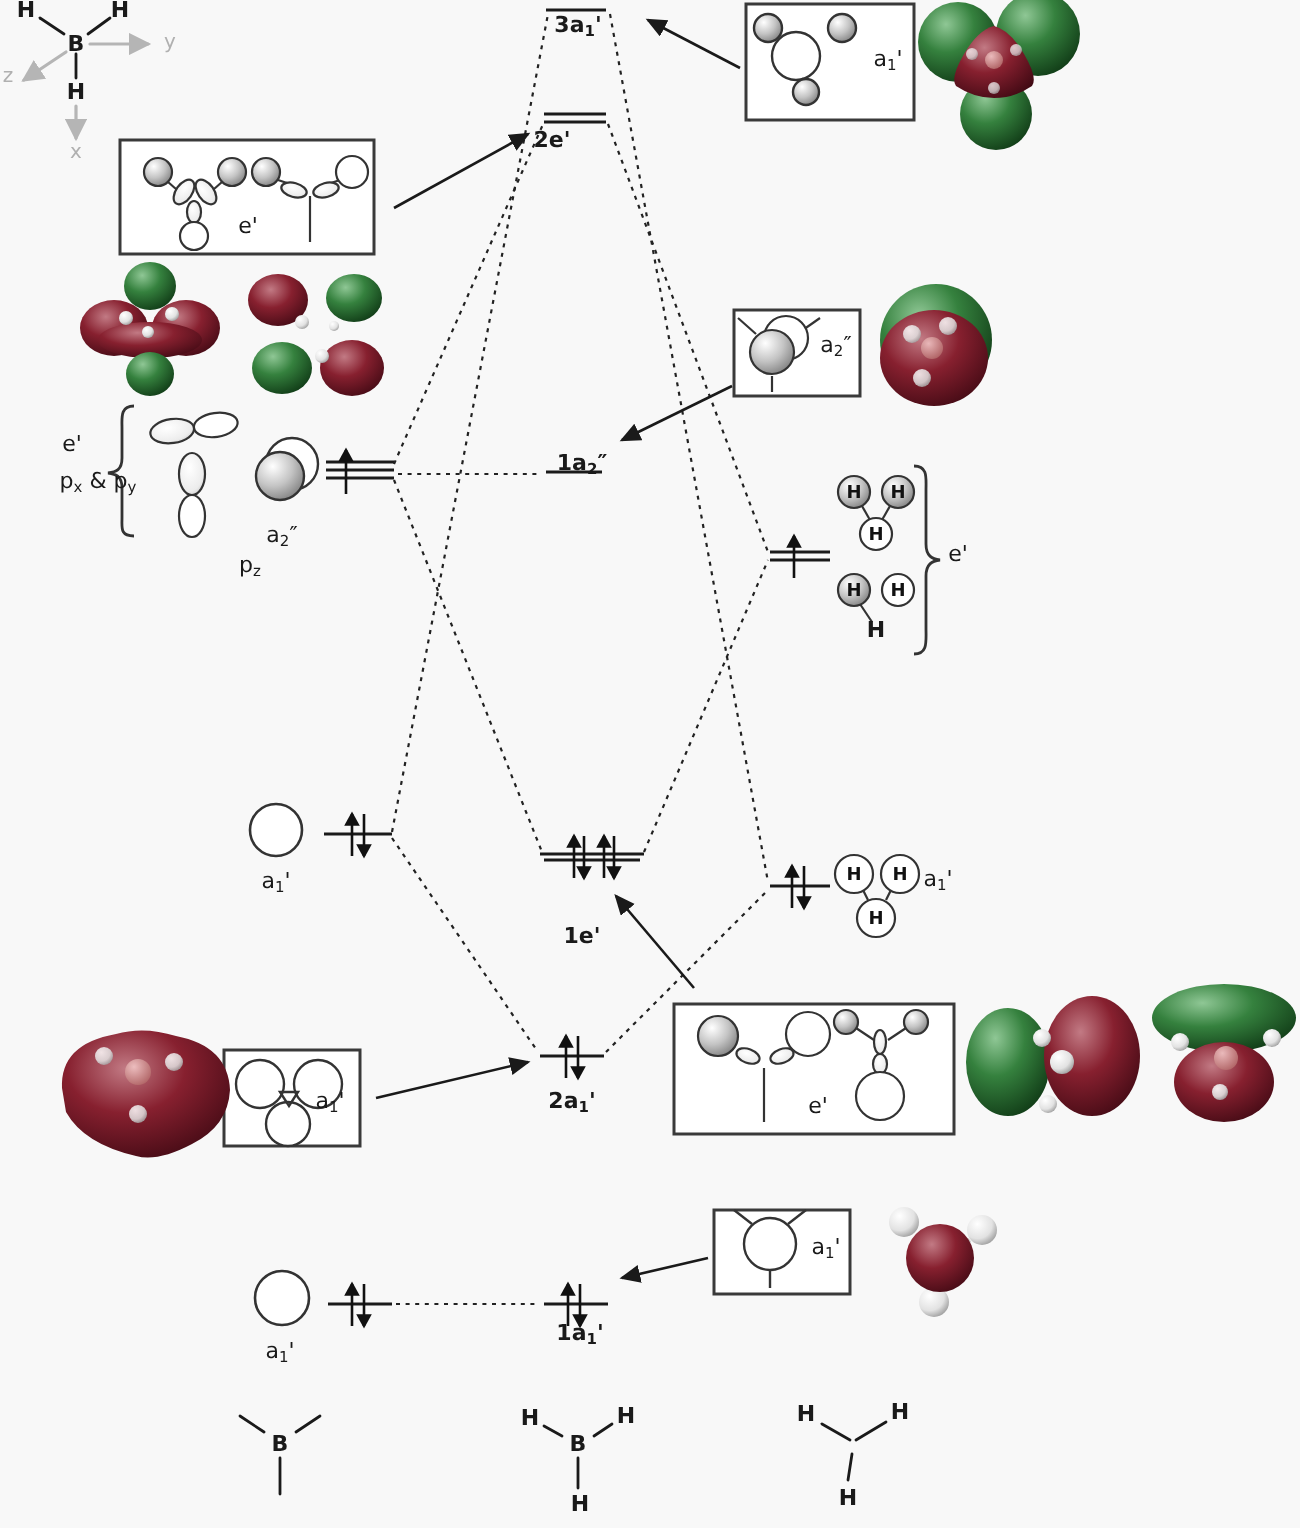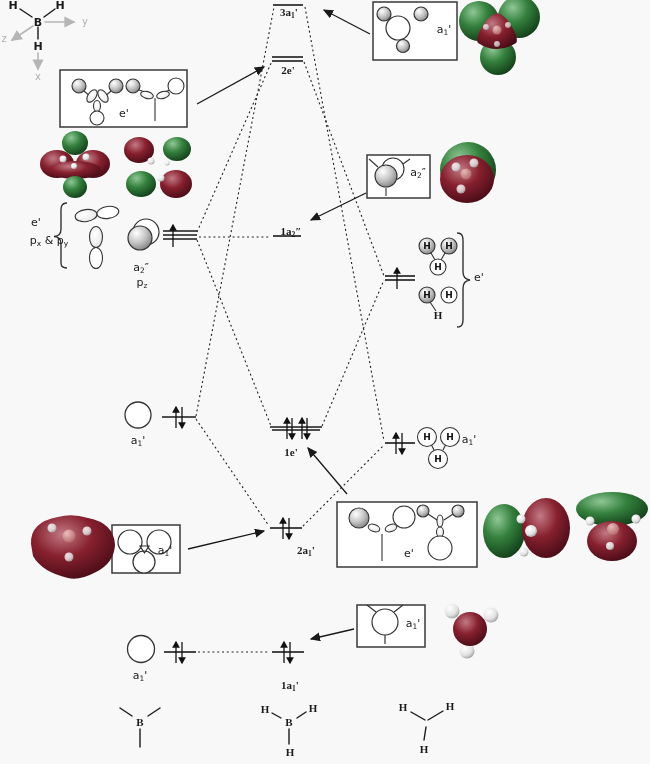--- a/index.html
+++ b/index.html
@@ -3,21 +3,21 @@
 <meta charset="utf-8">
 <style>
   html,body{margin:0;padding:0;}
   body{font-family:"DejaVu Sans","Liberation Sans",sans-serif;background:#f8f8f8;}
   #stage{position:relative;width:650px;height:764px;background:#f8f8f8;overflow:hidden;}
   #gfx{position:absolute;left:0;top:0;}
   .lbl{position:absolute;transform:translate(-50%,-50%);font-size:11px;color:#1a1a1a;
        white-space:pre;line-height:1;}
   .lbl sub{font-size:7.5px;vertical-align:-2px;}
   .bold{font-weight:700;}
-  .semi{font-weight:600;font-family:Liberation Serif, serif;}
+  .semi{font-weight:600;}
   .gray{color:#b0b0b0;font-size:10px;}
 </style>
 </head>
 <body>
 
 <div id="stage">
 
 <svg id="gfx" width="650" height="764" viewBox="0 0 650 764">
   <defs>
     <marker id="mA" markerWidth="9" markerHeight="8" refX="7" refY="3.5" orient="auto">
@@ -337,30 +337,30 @@
 
 <div class="lbl bold" style="left:13px;top:5px">H</div>
 <div class="lbl bold" style="left:60px;top:5px">H</div>
 <div class="lbl bold" style="left:38px;top:22px">B</div>
 <div class="lbl bold" style="left:38px;top:46px">H</div>
 <div class="lbl gray" style="left:85px;top:22px">y</div>
 <div class="lbl gray" style="left:4px;top:39px">z</div>
 <div class="lbl gray" style="left:38px;top:77px">x</div>
 
 <div class="lbl semi" style="left:289px;top:13px"><span>3a</span><sub>1</sub><span>'</span></div>
-<div class="lbl semi" style="left:288px;top:70px"><span>2e</span><span>'</span></div>
+<div class="lbl semi" style="left:276px;top:70px"><span>2e</span><span>'</span></div>
 <div class="lbl semi" style="left:291px;top:232px"><span>1a</span><sub>2</sub><span>″</span></div>
-<div class="lbl semi" style="left:291px;top:452px"><span>1e</span><span>'</span></div>
-<div class="lbl semi" style="left:306px;top:551px"><span>2a</span><sub>1</sub><span>'</span></div>
-<div class="lbl semi" style="left:290px;top:686px"><span>1a</span><sub>1</sub><span>'</span></div>
+<div class="lbl semi" style="left:291px;top:468px"><span>1e</span><span>'</span></div>
+<div class="lbl semi" style="left:286px;top:551px"><span>2a</span><sub>1</sub><span>'</span></div>
+<div class="lbl semi" style="left:290px;top:667px"><span>1a</span><sub>1</sub><span>'</span></div>
 
 <div class="lbl" style="left:36px;top:222px">e'</div>
 <div class="lbl" style="left:49px;top:241px"><span>p</span><sub>x</sub><span> &amp; p</span><sub>y</sub></div>
 <div class="lbl" style="left:141px;top:268px"><span>a</span><sub>2</sub><span>″</span></div>
-<div class="lbl" style="left:142px;top:283px"><span>p</span><sub>z</sub></div>
+<div class="lbl" style="left:125px;top:283px"><span>p</span><sub>z</sub></div>
 <div class="lbl" style="left:138px;top:441px"><span>a</span><sub>1</sub><span>'</span></div>
 <div class="lbl" style="left:140px;top:676px"><span>a</span><sub>1</sub><span>'</span></div>
 
 <div class="lbl" style="left:479px;top:277px">e'</div>
 <div class="lbl" style="left:469px;top:440px"><span>a</span><sub>1</sub><span>'</span></div>
 <div class="lbl semi" style="left:438px;top:315px">H</div>
 
 <div class="lbl" style="left:124px;top:113px">e'</div>
 <div class="lbl" style="left:444px;top:30px"><span>a</span><sub>1</sub><span>'</span></div>
 <div class="lbl" style="left:418px;top:173px"><span>a</span><sub>2</sub><span>″</span></div>

